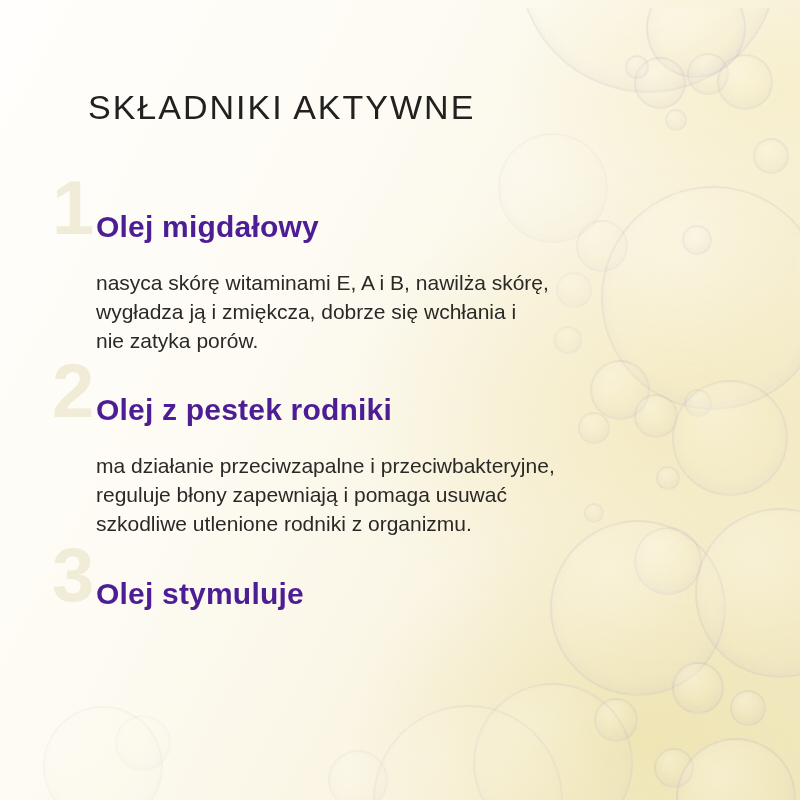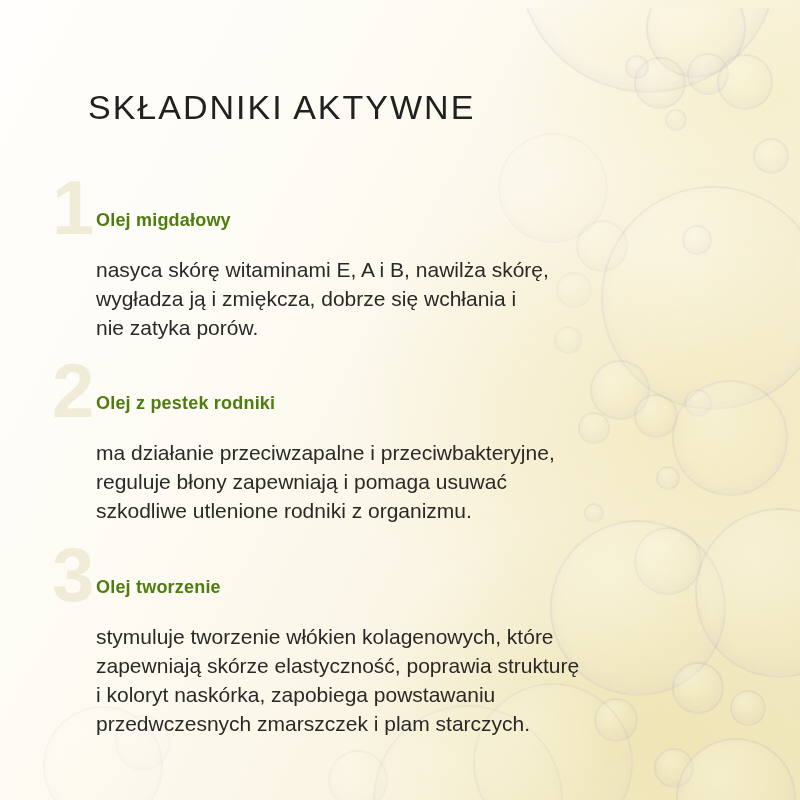--- a/index.html
+++ b/index.html
@@ -62,24 +62,24 @@
     left: -36px; top: -32px;
     font-size: 76px;
     font-weight: 700;
     line-height: 1;
     color: var(--watermark);
     z-index: 0;
     user-select: none;
   }
   .section h3 {
     position: relative; z-index: 1;
-    font-size: 18px;
+    font-size: 30px;
     font-weight: 700;
     letter-spacing: 0.2px;
-    color: #4d7c0f;
+    color: #4c1d95;
     margin-bottom: 3px;
   }
   .section p {
     position: relative; z-index: 1;
     font-size: 21px;
     font-weight: 400;
     line-height: 29px;
     color: #2b2927;
     white-space: pre-line;
     margin-top: 8px;
@@ -140,20 +140,16 @@
   <section class="section section-2">
     <span class="num">2</span>
     <h3>Olej z pestek rodniki</h3>
     <p>ma działanie przeciwzapalne i przeciwbakteryjne,
 reguluje błony zapewniają i pomaga usuwać
 szkodliwe utlenione rodniki z organizmu.</p>
   </section>
 
   <section class="section section-3">
     <span class="num">3</span>
-    <h3>Olej tworzenie</h3>
-    <p>stymuluje tworzenie włókien kolagenowych, które
-zapewniają skórze elastyczność, poprawia strukturę
-i koloryt naskórka, zapobiega powstawaniu
-przedwczesnych zmarszczek i plam starczych.</p>
+    <h3>Olej stymuluje</h3>
   </section>
 
 </div>
 
 </body></html>

